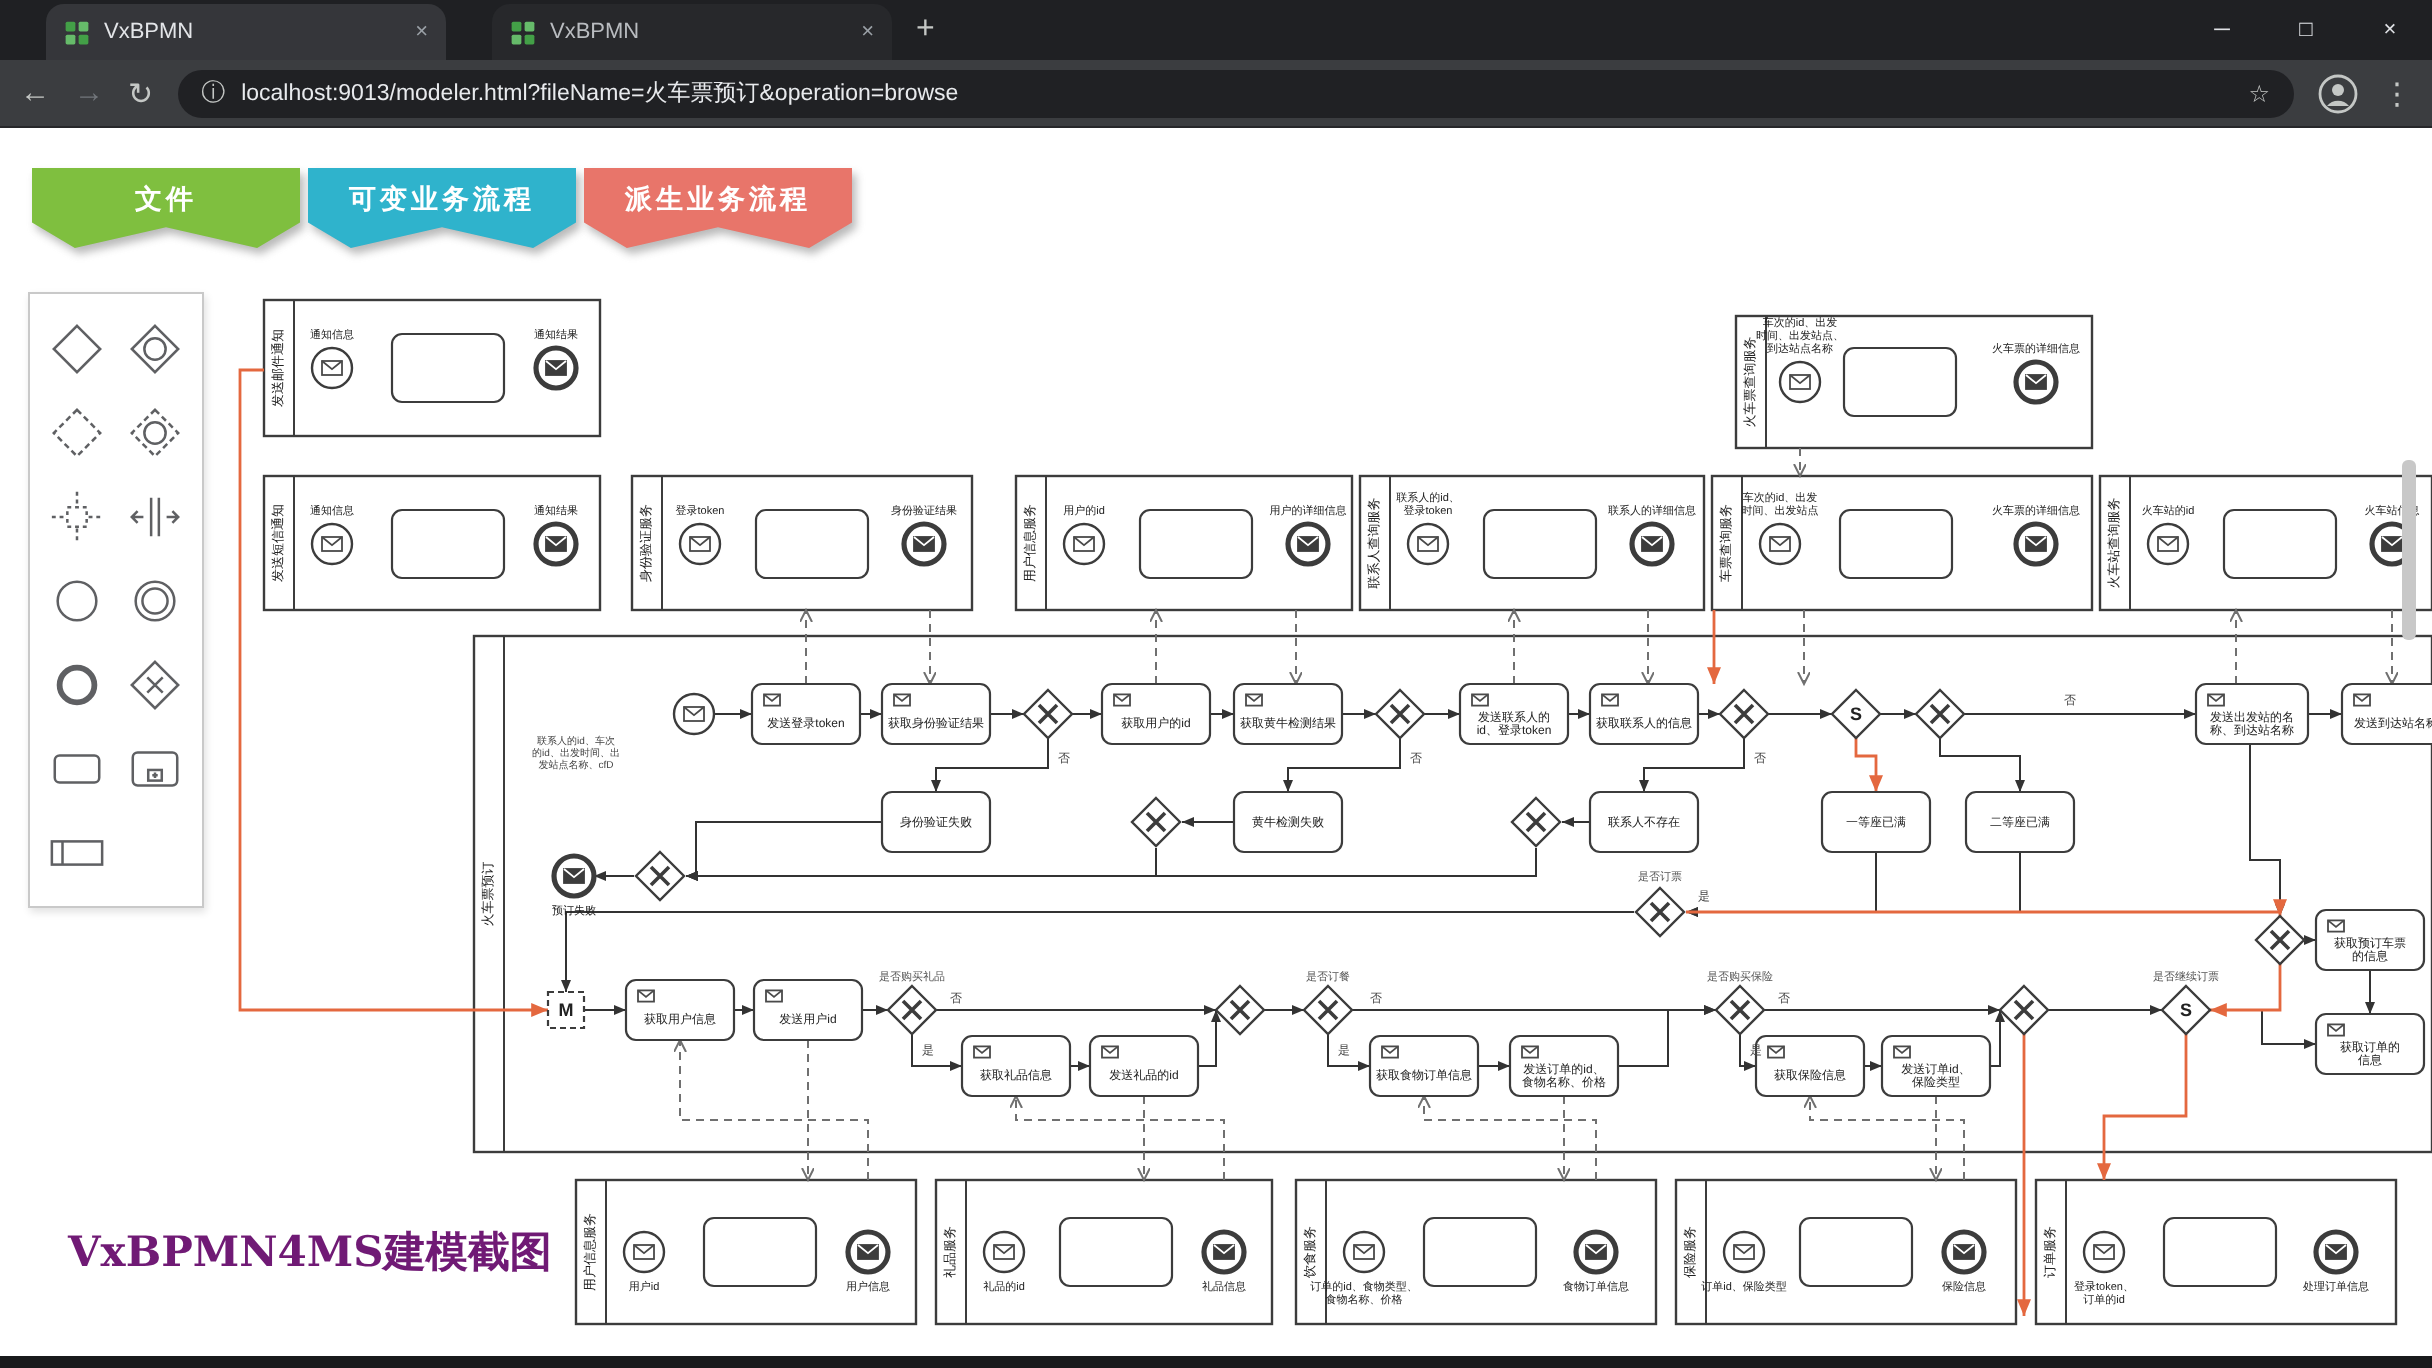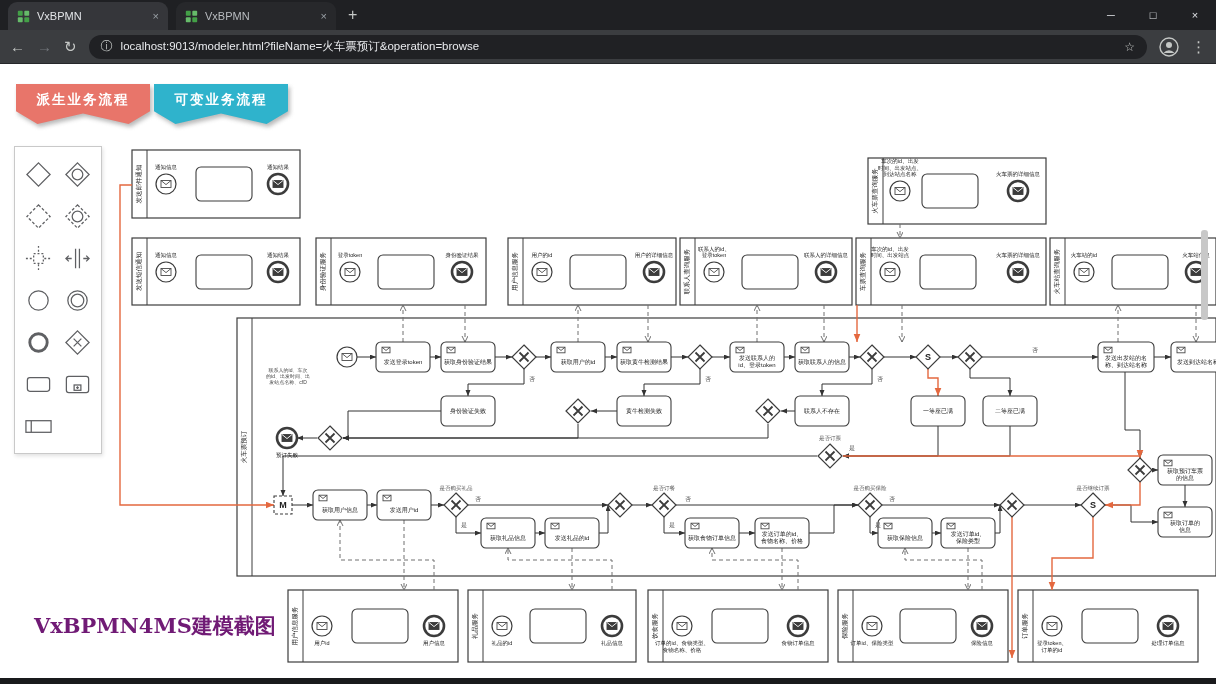--- a/index.html
+++ b/index.html
@@ -1,20 +1,20 @@
 <!DOCTYPE html>
 <html><head>
 <meta charset="utf-8">
 <style>
   *{margin:0;padding:0;box-sizing:border-box}
   html,body{width:1216px;height:684px;overflow:hidden}
   body{position:relative;font-family:"Liberation Sans",sans-serif;background:#fff}
   
   .titlebar{position:absolute;left:0;top:0;width:100%;height:30px;background:#1f2023;display:flex;align-items:flex-end;z-index:10}
-  .tab{height:28px;width:160px;background:#35363a;border-radius:9px 9px 0 0;margin-left:8px;display:flex;align-items:center;gap:7px;padding:0 9px;color:#e3e5e8;font-size:11px}
+  .tab{height:28px;width:200px;background:#35363a;border-radius:9px 9px 0 0;margin-left:23px;display:flex;align-items:center;gap:7px;padding:0 9px;color:#e3e5e8;font-size:11px}
   .tab.inactive{background:#27282b;color:#b9bcc0}
   .tab-title{flex:1;white-space:nowrap;overflow:hidden}
   .tab-close{color:#9aa0a6;font-size:11px;cursor:default}
   .favicon{width:13px;height:13px;flex:0 0 auto}
   .newtab{color:#c4c7c5;font-size:16px;margin:0 0 6px 12px}
   .win-controls{margin-left:auto;display:flex;height:30px}
   .win-controls span{width:42px;text-align:center;line-height:30px;color:#dfe1e5;font-size:11px}
   .navbar{position:absolute;left:0;top:30px;width:100%;height:34px;background:#3b3d40;display:flex;align-items:center;padding:0 10px;gap:12px;z-index:10;border-bottom:1px solid #26272a}
   .nav-icon{color:#c4c7c5;font-size:15px}
   .nav-icon.dim{color:#72767b}
@@ -626,27 +626,32 @@
     <text x="878" y="527" font-size="6" fill="#444" text-anchor="middle">是</text>
     <text x="532" y="381" font-size="6" fill="#444" text-anchor="middle">否</text>
     <text x="708" y="381" font-size="6" fill="#444" text-anchor="middle">否</text>
     <text x="880" y="381" font-size="6" fill="#444" text-anchor="middle">否</text>
     <text x="852" y="450" font-size="6" fill="#444" text-anchor="middle">是</text>
     <text x="1035" y="352" font-size="6" fill="#444" text-anchor="middle">否</text>
   </svg>
 
 <div id="ribbons">
     <div class="ribbon-wrap">
-      <div class="ribbon" style="background: rgb(232, 117, 106);">
-        <span>派生业务流程</span>
+      <div class="ribbon" style="background: rgb(127, 191, 63);">
+        <span>文件</span>
       </div>
     </div>
     <div class="ribbon-wrap">
       <div class="ribbon" style="background: rgb(47, 179, 204);">
         <span>可变业务流程</span>
+      </div>
+    </div>
+    <div class="ribbon-wrap">
+      <div class="ribbon" style="background: rgb(232, 117, 106);">
+        <span>派生业务流程</span>
       </div>
     </div>
   </div>
 <div id="palette">
     <div class="pal-cell">
       <svg viewBox="0 0 30 30" class="pal-svg">
         <path d="M15 3L27 15L15 27L3 15Z" fill="none" stroke="#5f6063" stroke-width="1.3"></path>
       </svg>
     </div>
     <div class="pal-cell">

